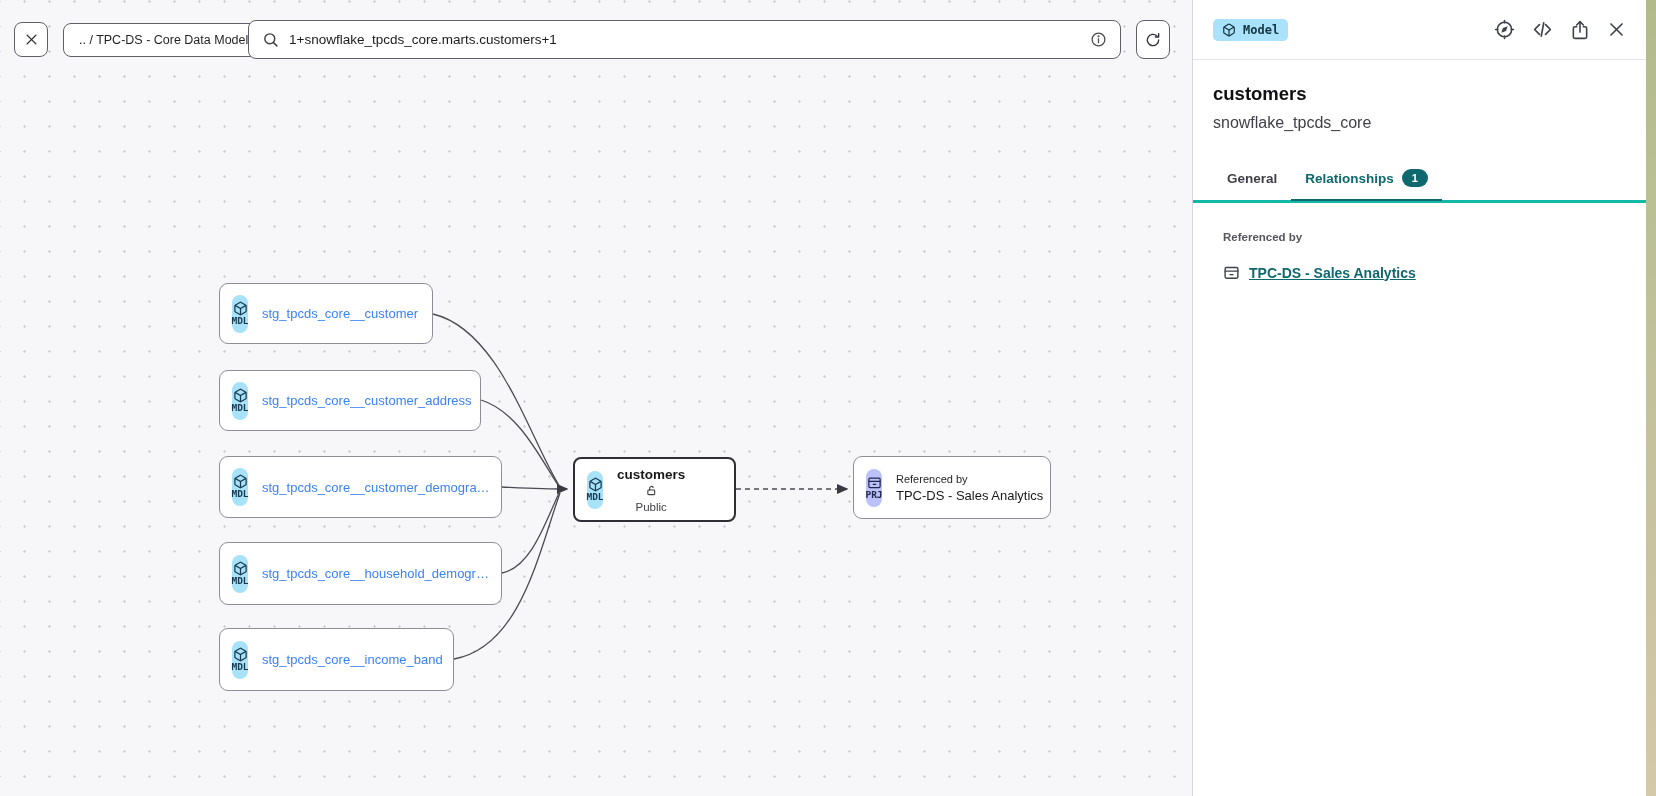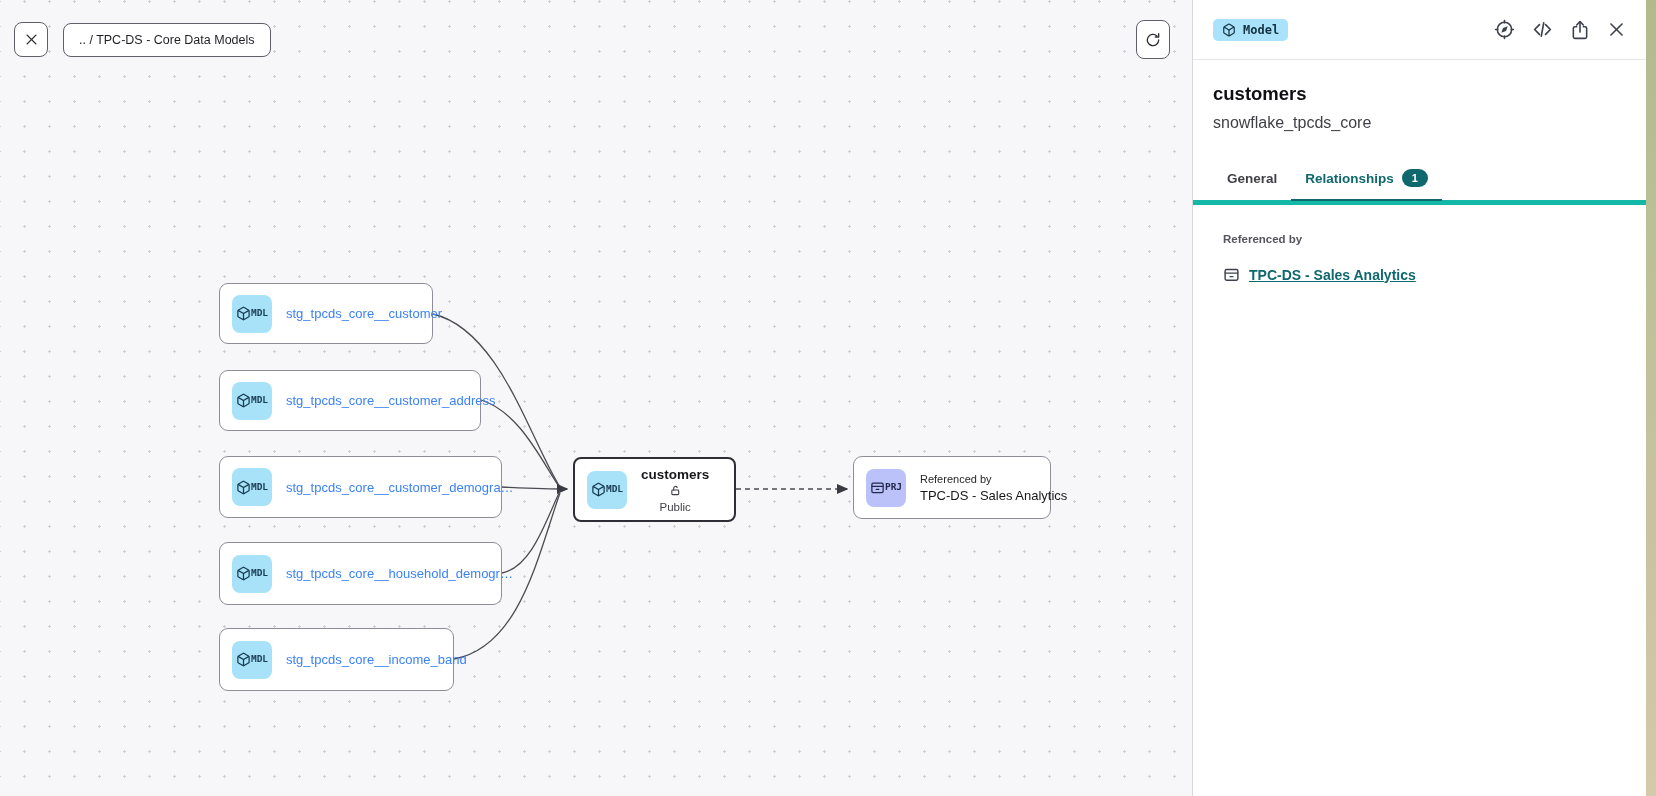--- a/index.html
+++ b/index.html
@@ -48,22 +48,22 @@
 
   
   .node {
     position: absolute; background: #fff;
     border: 1px solid #8e8e99; border-radius: 9px;
     display: flex; align-items: center; padding: 0 12px; gap: 14px;
     cursor: pointer;
   }
   .node-label { font-size: 13px; color: #3b82f6; white-space: nowrap; }
   .badge {
-    width: 40px; height: 38px; border-radius: 8px; flex: none;
-    display: flex; flex-direction: row; align-items: center; justify-content: center;
+    width: 16px; height: 38px; border-radius: 8px; flex: none;
+    display: flex; flex-direction: column; align-items: center; justify-content: center;
     gap: 0px;
   }
   .badge-mdl { background: #a7e2f9; color: #173b50; }
   .badge-prj { background: #bac2f9; color: #23284e; }
   .badge .badge-text { font-family: "DejaVu Sans Mono", monospace; font-size: 9.5px; font-weight: 700; line-height: 1.1; }
   .node-selected { border: 2px solid #2e2e36; border-radius: 8px; }
   .node-title { font-size: 13.5px; font-weight: 700; color: #18181b; }
   .node-sub { display: flex; align-items: center; gap: 5px; margin-top: 3px; font-size: 11.5px; color: #3f3f46; flex-direction: column; }
   .node-kicker { font-size: 11px; color: #27272b; }
   .node-biglabel { font-size: 13px; color: #18181b; margin-top: 3px; white-space: nowrap; }
@@ -84,21 +84,21 @@
     border-radius: 5px; padding: 4px 9px;
     font-family: "DejaVu Sans Mono", monospace; font-size: 12px; font-weight: 700;
   }
   .panel-header-icons { margin-left: auto; display: flex; align-items: center; gap: 17px; color: #3d414c; }
   .panel-header-icons .icon { cursor: pointer; }
 
   .panel-titleblock { padding: 23px 20px 0 20px; }
   .panel-title { font-size: 18.5px; font-weight: 700; color: #101014; }
   .panel-subtitle { font-size: 16px; color: #3f3f46; margin-top: 9px; }
 
-  .tabs { display: flex; padding: 0 20px; margin-top: 27px; border-bottom: 5px solid #14b8a6; }
+  .tabs { display: flex; padding: 0 20px; margin-top: 27px; border-bottom: 3px solid #14b8a6; }
   .tab {
     padding: 10px 14px 13px 14px; font-size: 13.5px; font-weight: 700;
     color: #3f3f46; display: flex; align-items: center; gap: 8px;
     cursor: pointer; position: relative;
   }
   .tab.active { color: #0f686d; }
   .tab.active::after {
     content: ""; position: absolute; left: 0; right: 0; bottom: -1px;
     height: 2.5px; background: #0f686d;
   }
@@ -262,20 +262,36 @@
             <line x1="5" y1="5" x2="19" y2="19"></line>
             <line x1="19" y1="5" x2="5" y2="19"></line>
           </svg>
       </span>
     </button>
 
     <button class="tb-btn btn-breadcrumb">
       <span>.. / TPC-DS - Core Data Models</span>
     </button>
 
+    <div class="searchbox">
+      <span class="icon">
+        <svg width="17" height="17" viewBox="0 0 24 24" fill="none" stroke="#3c3c44" stroke-width="2" stroke-linecap="round">
+            <circle cx="11" cy="11" r="7"></circle>
+            <line x1="16.5" y1="16.5" x2="21" y2="21"></line>
+          </svg>
+      </span>
+      <input type="text" value="1+snowflake_tpcds_core.marts.customers+1" style="">
+      <span class="icon">
+        <svg width="17" height="17" viewBox="0 0 24 24" fill="none" stroke="#4a4a52" stroke-width="1.8" stroke-linecap="round">
+            <circle cx="12" cy="12" r="9"></circle>
+            <line x1="12" y1="11" x2="12" y2="16.5"></line>
+            <circle cx="12" cy="7.5" r="0.6" fill="#4a4a52"></circle>
+          </svg>
+      </span>
+    </div>
 
     <button class="tb-btn btn-refresh">
       <span class="icon">
         <svg width="16" height="16" viewBox="0 0 24 24" fill="none" stroke="#2e2e36" stroke-width="2" stroke-linecap="round" stroke-linejoin="round">
             <path d="M20.5 12a8.5 8.5 0 1 1-2.6-6.1"></path>
             <polyline points="20.5 2.5 20.5 7.5 15.5 7.5"></polyline>
           </svg>
       </span>
     </button>
   </div>

